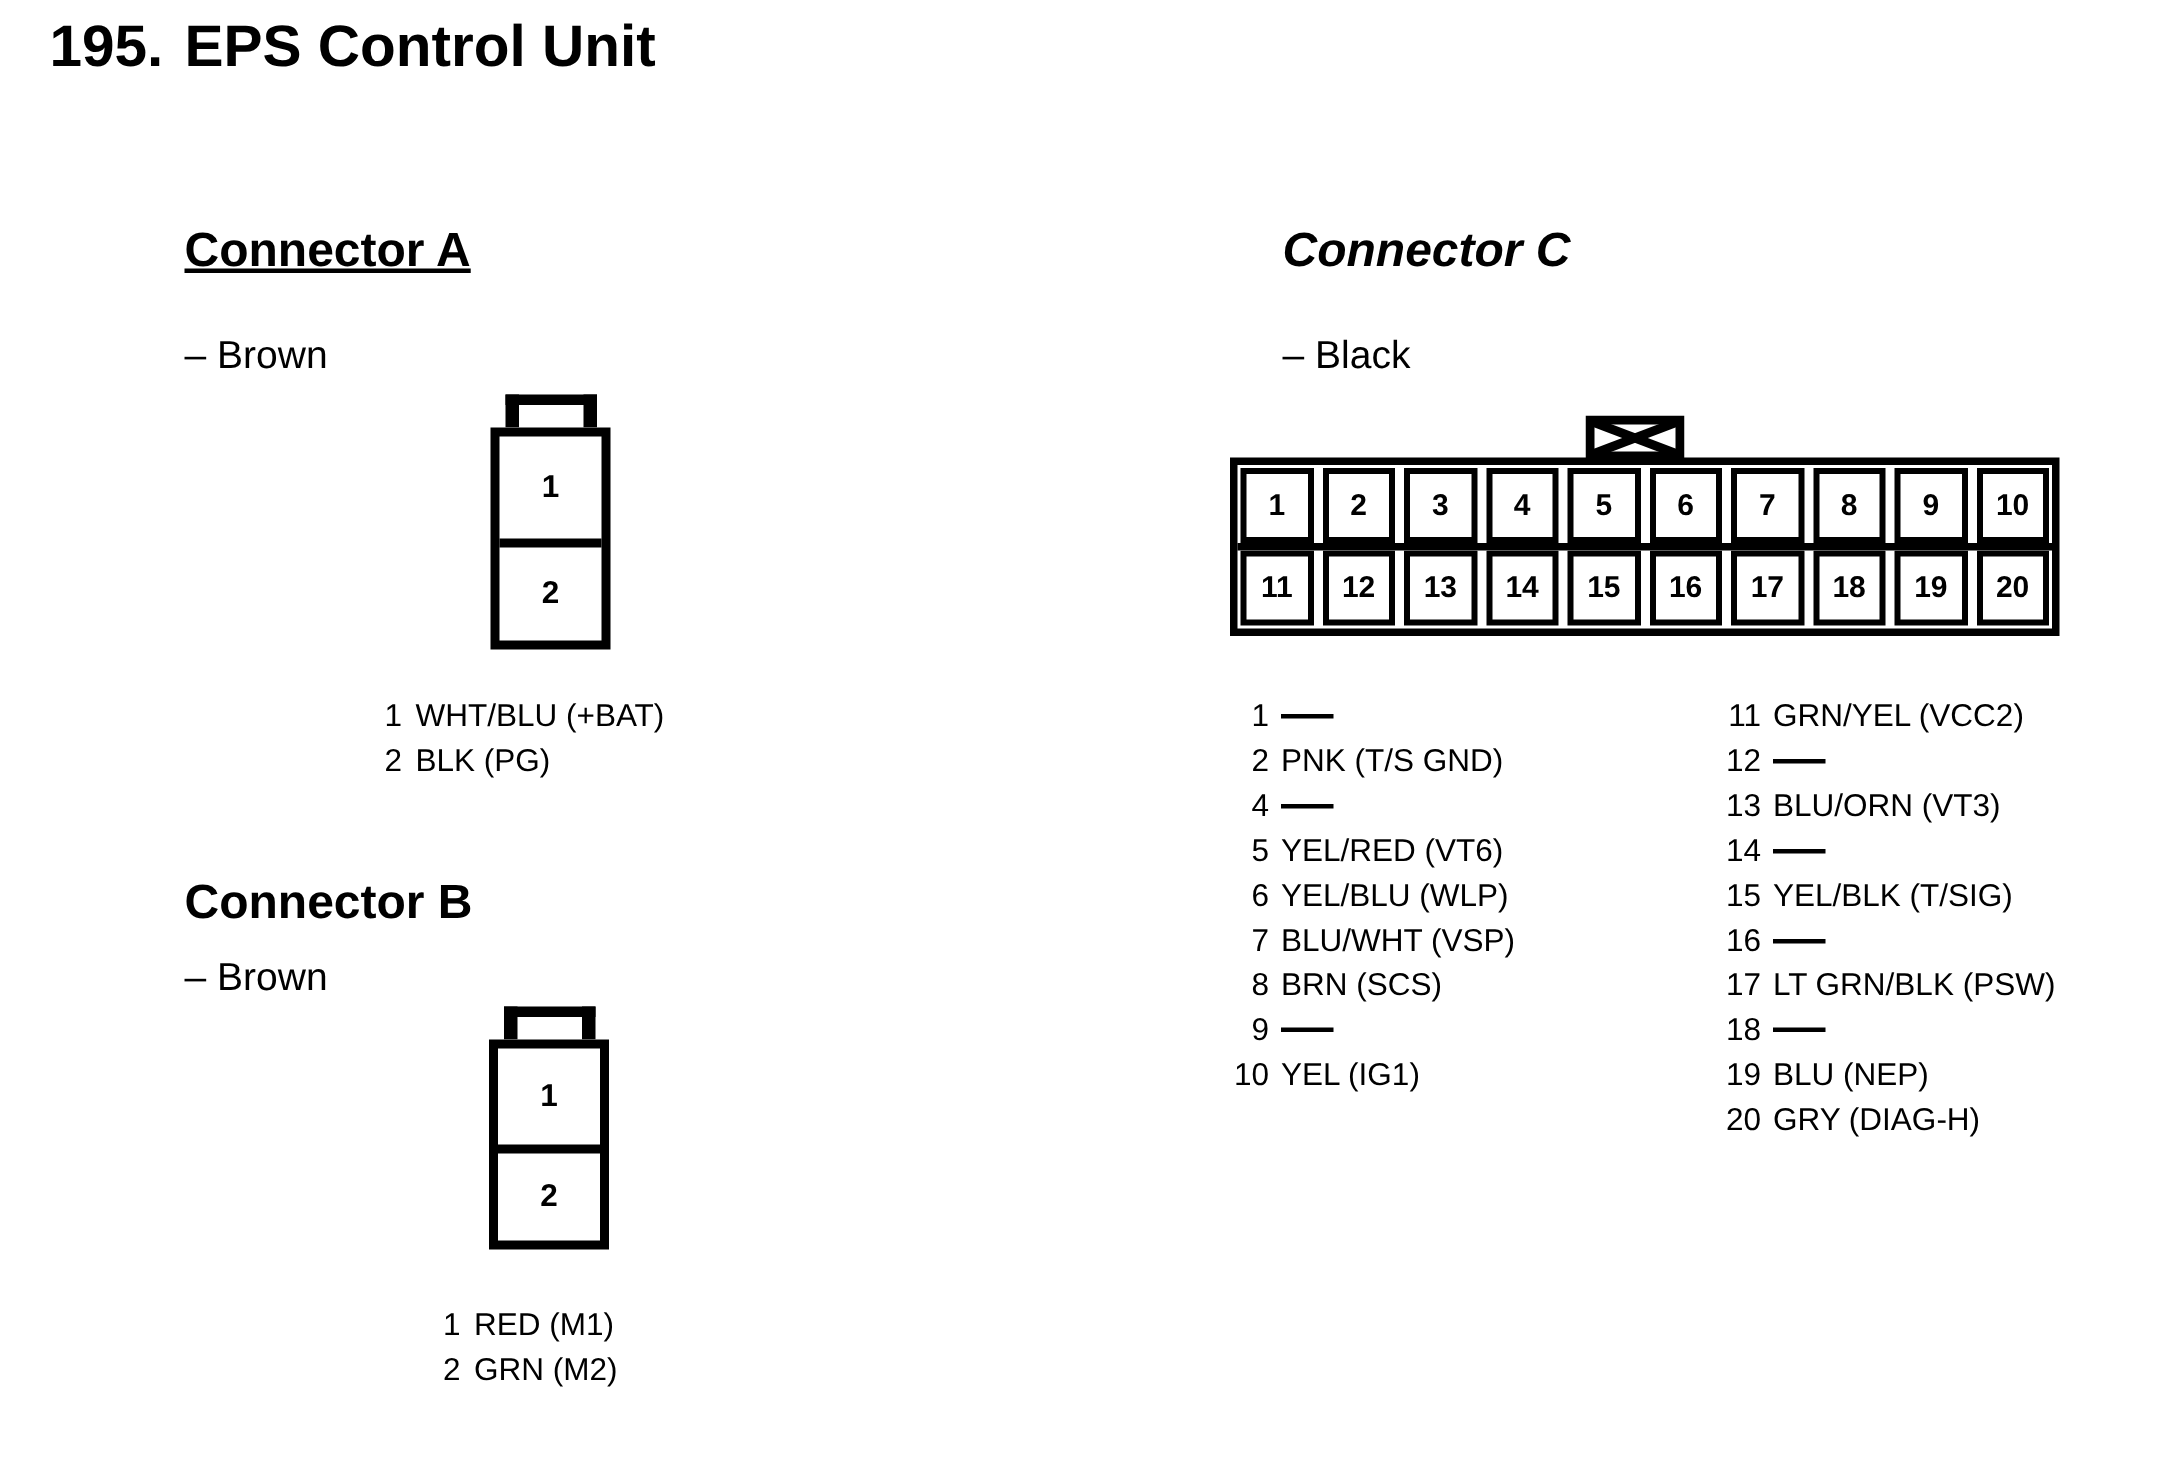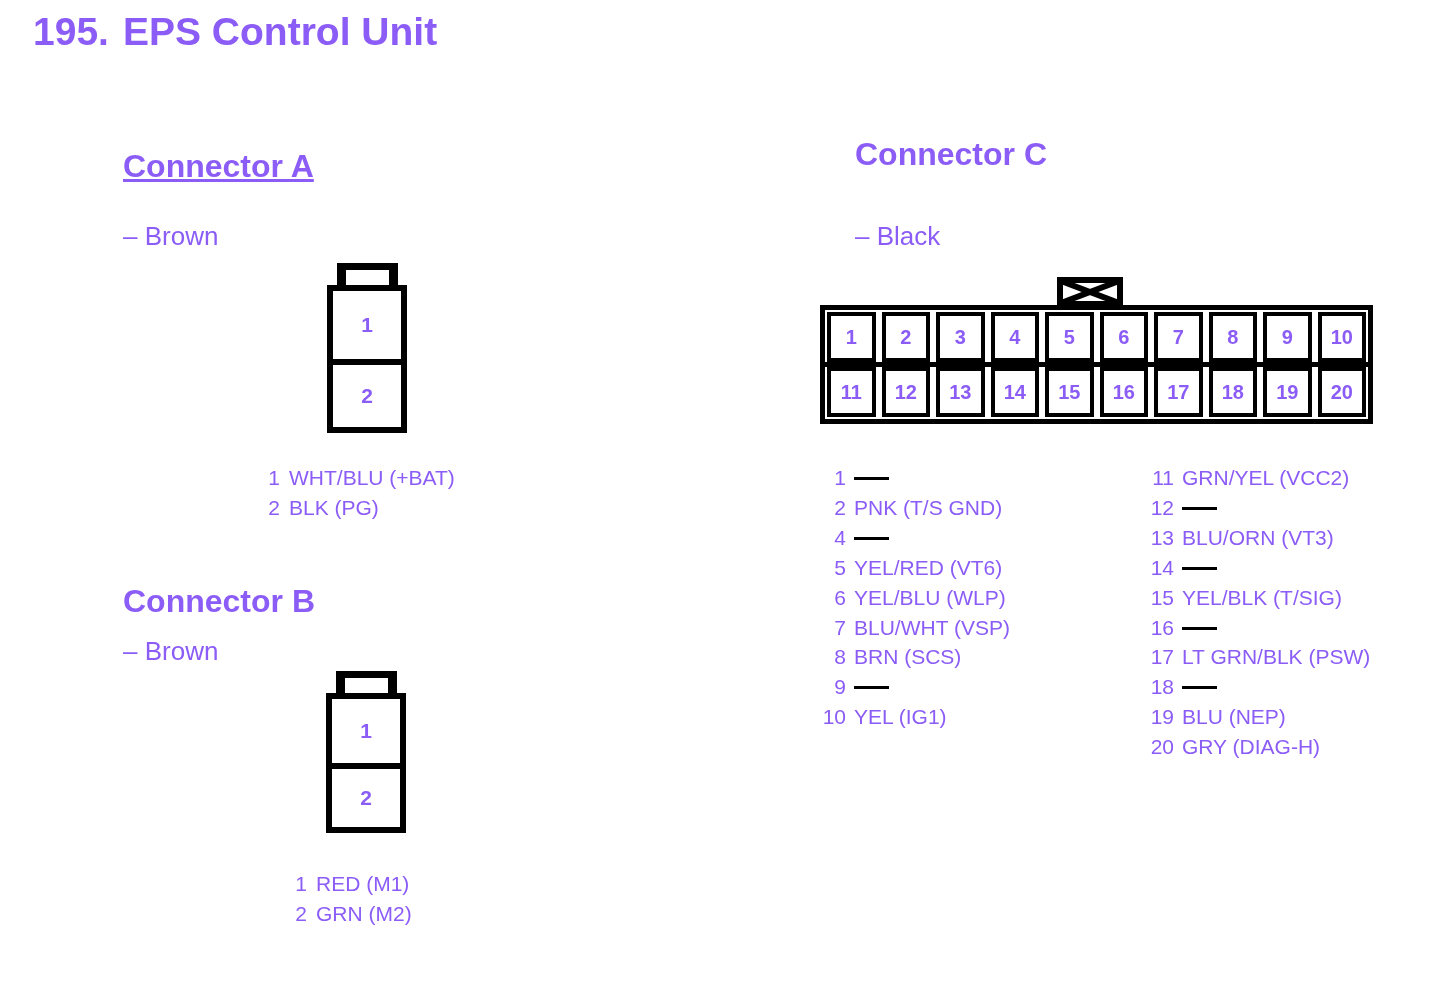--- a/index.html
+++ b/index.html
@@ -1,47 +1,47 @@
 <!DOCTYPE html>
 <html><head>
 <meta charset="utf-8">
 <style>
   * { margin:0; padding:0; box-sizing:border-box; }
   html,body { background:#ffffff; }
   .page {
     position:relative; width:1440px; height:982px;
-    background:#ffffff; color:#8b5cf6; overflow:hidden;
+    background:#ffffff; color:#000000; overflow:hidden;
     font-family:"Liberation Sans", sans-serif;
   }
 
   
   .title-row { position:absolute; left:33px; top:12px; font-size:39px; font-weight:bold; line-height:39px; white-space:nowrap; }
   .sec-num { display:inline-block; width:90px; }
   .notes { position:absolute; left:123px; top:64px; font-size:22px; line-height:30px; }
   .conn-head { position:absolute; font-size:32px; font-weight:bold; line-height:34px; white-space:nowrap; }
   .conn-color { position:absolute; font-size:26px; line-height:26px; white-space:nowrap;margin-top:24px; }
   #head-a { left:123px; top:149px;text-decoration:underline; }  #color-a { left:123px; top:199px; }
   #head-b { left:123px; top:564px;margin-top:20px; }  #color-b { left:123px; top:614px; }
-  #head-c { left:855px; top:137px; }  #color-c { left:855px; top:199px; }
+  #head-c { left:855px; top:149px;font-style:italic; }  #color-c { left:855px; top:199px; }
 
   
   .two-pin { position:absolute; width:80px; }
   #draw-a { left:327px; top:263px; }
   #draw-b { left:326px; top:671px; }
   .tp-tab { width:61px; height:22px; margin:0 auto;
             border:9px solid #000; border-top-width:7px; border-bottom:none; }
   .tp-body { width:80px; border:6px solid #000; background:#fff; }
   .tp-cell { height:68px; display:flex; align-items:center; justify-content:center;
              font-size:21px; font-weight:bold; }
   #draw-b .tp-cell { height:64px; }
   .tp-cell + .tp-cell { border-top:6px solid #000; }
 
   
   .legend { position:absolute; font-size:21px; white-space:nowrap; }
-  #legend-a { left:256px; top:463px; line-height:30px;margin-left:12px; }
+  #legend-a { left:256px; top:463px; line-height:30px; }
   #legend-b { left:295px; top:869px; line-height:30px; }
   #legend-c-left  { left:820px;  top:463px; line-height:29.9px; }
   #legend-c-right { left:1148px; top:463px; line-height:29.9px; }
   .pin-num { display:inline-block; width:12px; text-align:right; margin-right:9px; }
   #legend-c-left .pin-num, #legend-c-right .pin-num { width:26px; margin-right:8px; }
   .pin-label.empty::after { content:""; display:inline-block; width:35px; height:3px;
                             background:#000; vertical-align:5px; }
 
   
   .conn-c { position:absolute; left:820px; top:277px; width:553px; }

